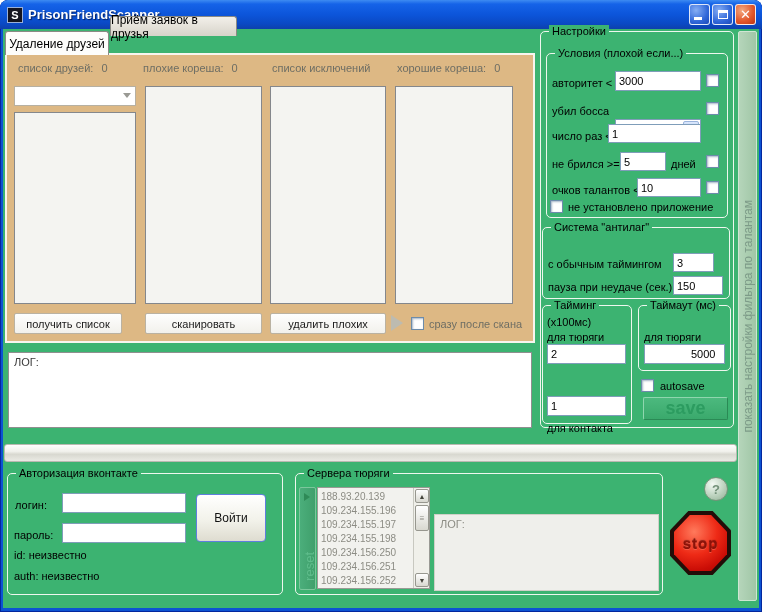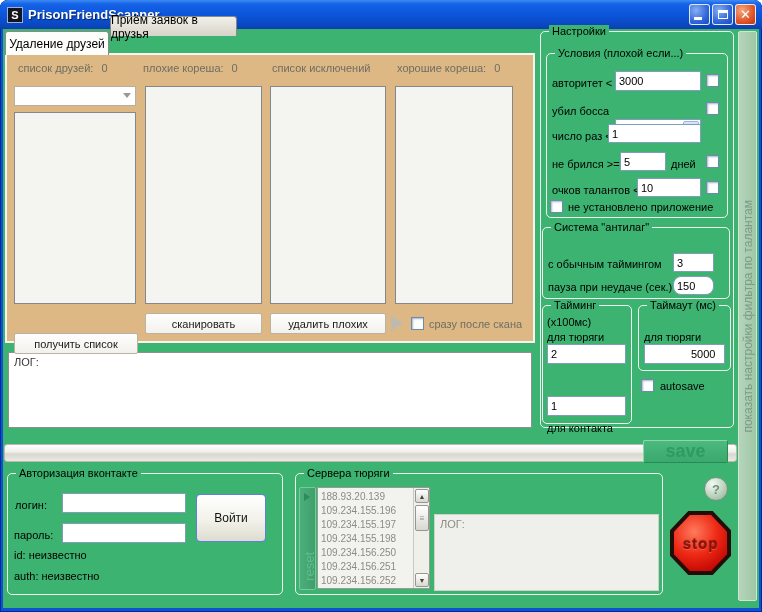--- a/index.html
+++ b/index.html
@@ -117,21 +117,21 @@
 
   
   .strip { background:linear-gradient(90deg,#b5d5ba,#a0c6a6); border:1px solid #cfe6d3; border-radius:2px;
     display:flex; align-items:center; justify-content:center; }
   .strip .vtext { color:#7d9b88; font-size:12px; }
 
   .savebtn { background:linear-gradient(180deg,#4cb97e,#3aa96c);
     border-top:1px solid #8fd6ae; border-left:1px solid #8fd6ae;
     border-bottom:1px solid #2a8a55; border-right:1px solid #2a8a55;
     border-radius:2px; color:#2c9c60; font-weight:bold; font-size:18px;
-    display:flex; align-items:center; justify-content:center;margin-top:43px; }
+    display:flex; align-items:center; justify-content:center; }
 </style>
 </head>
 <body>
 
 <div class="window">
 
   <div class="titlebar">
     <div class="app-icon">S</div>
     <div class="title-text">PrisonFriendScanner</div>
     <div class="win-btns">
@@ -160,21 +160,21 @@
   <div class="abs tanlabel" style="left:397px;top:62px;z-index:2;"><span>хорошие кореша:</span><span class="cnt">0</span></div>
 
   <div class="abs combo" style="left:14px;top:86px;width:122px;height:20px;z-index:2;">
       <span class="arrow"></span>
     </div>
   <div class="abs listbox" style="left:14px;top:112px;width:122px;height:192px;z-index:2;"></div>
   <div class="abs listbox" style="left:145px;top:86px;width:117px;height:218px;z-index:2;"></div>
   <div class="abs listbox" style="left:270px;top:86px;width:116px;height:218px;z-index:2;"></div>
   <div class="abs listbox" style="left:395px;top:86px;width:118px;height:218px;z-index:2;"></div>
 
-  <div class="abs tanbtn" style="left:14px;top:313px;width:124px;height:21px;z-index:2;margin-top:20px;">получить список</div>
+  <div class="abs tanbtn" style="left:14px;top:313px;width:108px;height:21px;z-index:2;">получить список</div>
   <div class="abs tanbtn" style="left:145px;top:313px;width:117px;height:21px;z-index:2;">сканировать</div>
   <div class="abs tanbtn" style="left:270px;top:313px;width:116px;height:21px;z-index:2;">удалить плохих</div>
   <div class="abs flow-arrow" style="left:391px;top:315px;z-index:2;"></div>
   <div class="abs cb" style="left:411px;top:317px;z-index:2;"></div>
   <div class="abs tanlabel" style="left:429px;top:318px;z-index:2;text-align:center;">сразу после скана</div>
 
   <div class="abs mainlog" style="left:8px;top:352px;width:524px;height:76px;">ЛОГ:</div>
   <div class="abs progress" style="left:4px;top:444px;width:733px;height:18px;"></div>
 
   <div class="abs gbox" style="left:540px;top:31px;width:194px;height:397px;">
@@ -211,21 +211,21 @@
 
   <div class="abs cb" style="left:550px;top:200px;"></div>
   <div class="abs label-g" style="left:568px;top:201px;">не установлено приложение</div>
 
   <div class="abs gbox" style="left:542px;top:227px;width:188px;height:72px;">
     <span class="glabel">Система "антилаг"</span>
   </div>
   <div class="abs label-g" style="left:548px;top:258px;">с обычным таймингом</div>
   <input class="abs field" style="left: 673px; top: 253px; width: 41px; height: 19px;" value="3">
   <div class="abs label-g" style="left:548px;top:281px;">пауза при неудаче (сек.)</div>
-  <input class="abs field" style="left: 673px; top: 276px; width: 41px; height: 19px; border-radius: 8px;" value="150">
+  <input class="abs field" style="left: 673px; top: 276px; width: 50px; height: 19px;" value="150">
 
   <div class="abs gbox" style="left:542px;top:305px;width:90px;height:119px;">
     <span class="glabel">Тайминг</span>
   </div>
   <div class="abs label-g" style="left:547px;top:316px;">(x100мс)</div>
   <div class="abs label-g" style="left:547px;top:331px;">для тюряги</div>
   <input class="abs field" style="left: 547px; top: 344px; width: 79px; height: 20px;" value="2">
   <div class="abs label-g" style="left:547px;top:382px;margin-top:40px;">для контакта</div>
   <input class="abs field" style="left: 547px; top: 396px; width: 79px; height: 20px;" value="1">
 

